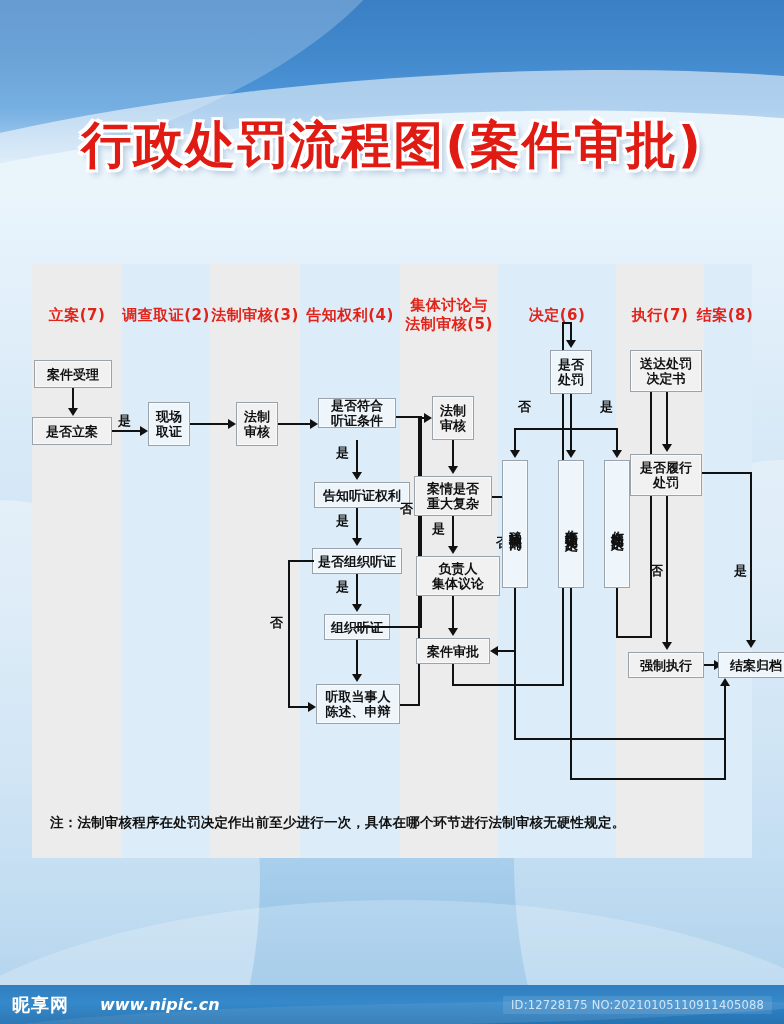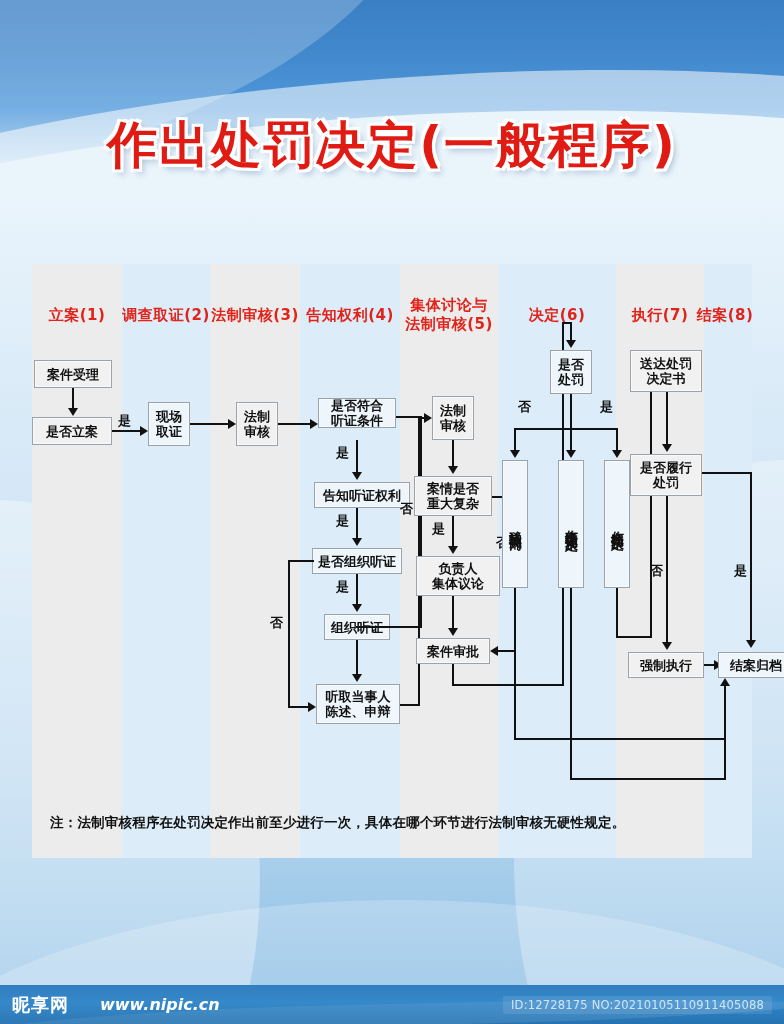--- a/index.html
+++ b/index.html
@@ -119,34 +119,34 @@
     <div class="sw2"></div>
     <div class="sw3"></div>
   </div>
 
   <div class="page-bg">
     <div class="bg-curve-l"></div>
     <div class="bg-curve-r"></div>
     <div class="bg-arc"></div>
   </div>
 
-  <div class="title">作出处罚决定(一般程序)</div>
+  <div class="title">行政处罚流程图(案件审批)</div>
 
   <div class="panel">
 
     <div class="band grey" style="left:0px;width:90px;"></div>
     <div class="band blue" style="left:90px;width:88px;"></div>
     <div class="band grey" style="left:178px;width:90px;"></div>
     <div class="band blue" style="left:268px;width:100px;"></div>
     <div class="band grey" style="left:368px;width:98px;"></div>
     <div class="band blue" style="left:466px;width:118px;"></div>
     <div class="band grey" style="left:584px;width:88px;"></div>
     <div class="band blue" style="left:672px;width:48px;"></div>
 
-    <div class="colhdr" style="left:0px;top:42px;width:90px;">立案(1)</div>
+    <div class="colhdr" style="left:0px;top:42px;width:90px;">立案(7)</div>
     <div class="colhdr" style="left:88px;top:42px;width:92px;">调查取证(2)</div>
     <div class="colhdr" style="left:176px;top:42px;width:94px;">法制审核(3)</div>
     <div class="colhdr" style="left:268px;top:42px;width:100px;">告知权利(4)</div>
     <div class="colhdr" style="left:366px;top:32px;width:102px;">集体讨论与
 法制审核(5)</div>
     <div class="colhdr" style="left:468px;top:42px;width:114px;">决定(6)</div>
     <div class="colhdr" style="left:584px;top:42px;width:88px;">执行(7)</div>
     <div class="colhdr" style="left:664px;top:42px;width:58px;">结案(8)</div>
 
     <div class="box" style="left:2px;top:96px;width:78px;height:28px;">案件受理</div>

